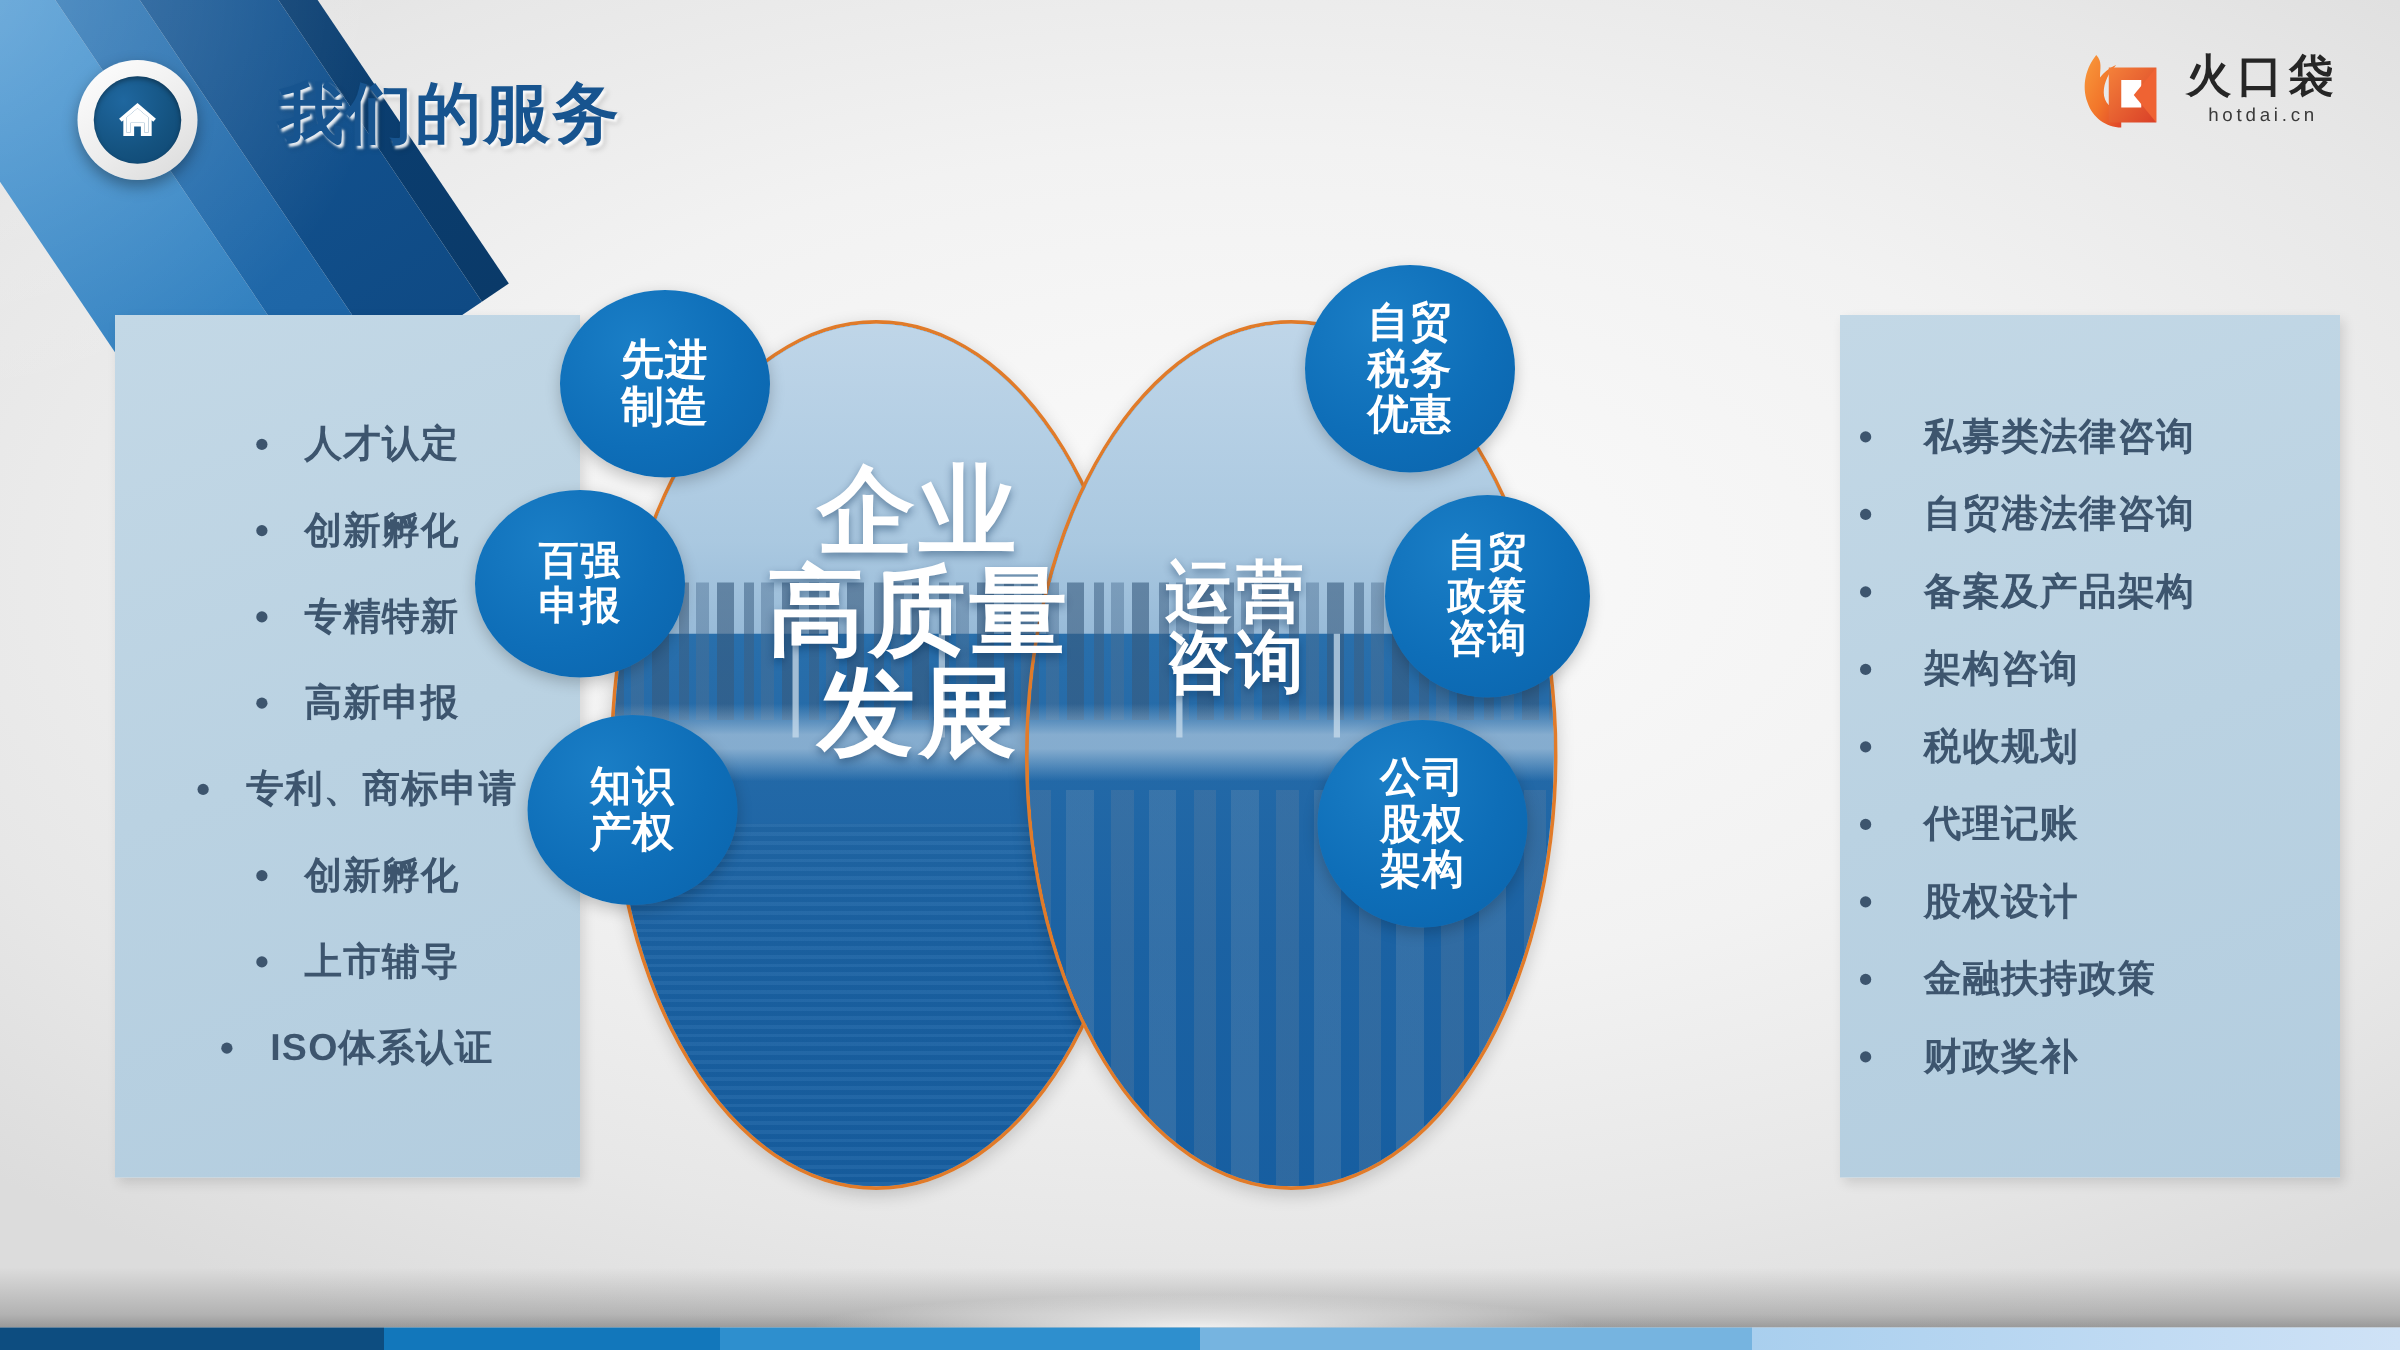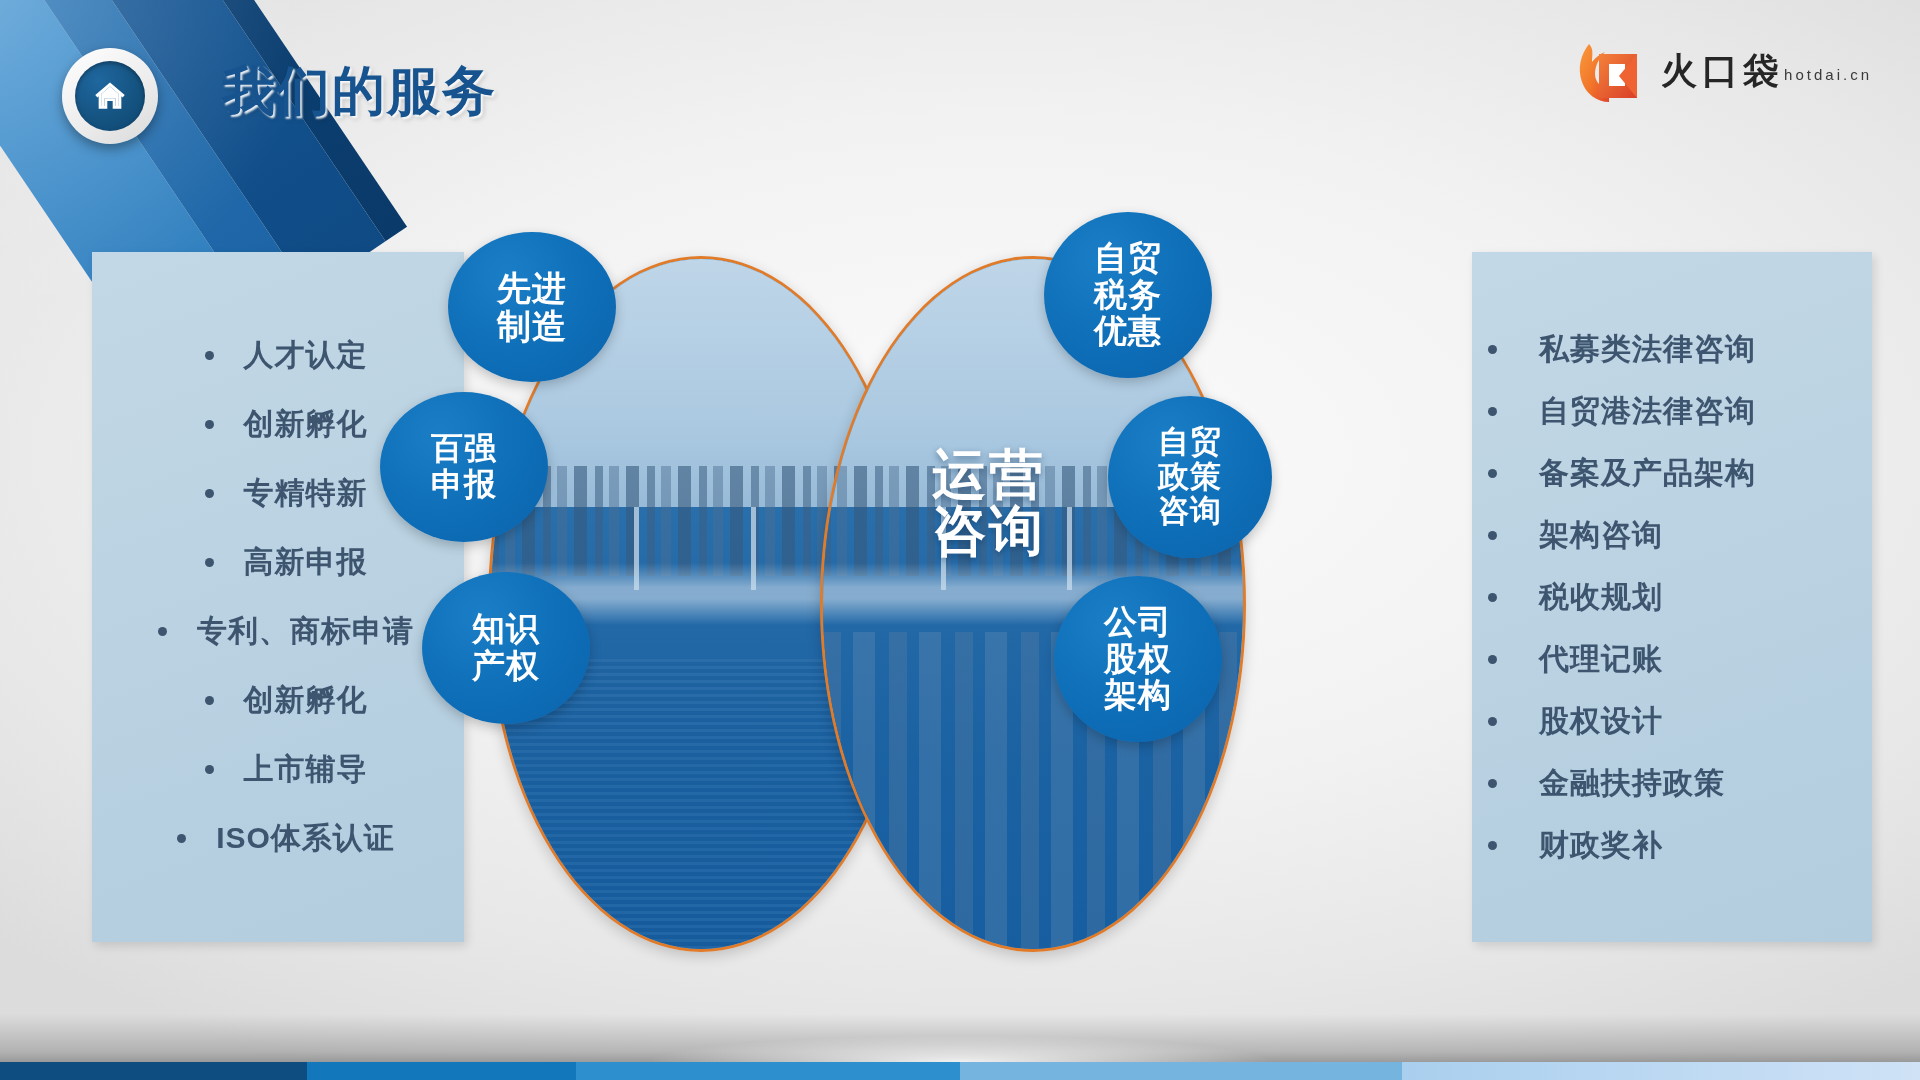--- a/index.html
+++ b/index.html
@@ -60,21 +60,21 @@
   
   .page-title{
     position:absolute;left:222px;top:56px;
     font-size:53px;font-weight:bold;color:#17548f;letter-spacing:2px;
     text-shadow:2px 2px 2px rgba(255,255,255,.9), 3px 3px 5px rgba(0,0,0,.18);
     white-space:nowrap;
   }
   
   .logo{position:absolute;right:48px;top:34px;display:flex;align-items:center;gap:12px;}
   .logo-mark{width:74px;height:74px;position:relative;}
-  .logo-text{display:flex;align-items:center;line-height:1;}
+  .logo-text{display:flex;flex-direction:column;align-items:center;line-height:1;}
   .logo-cn{font-size:36px;font-weight:bold;color:#262626;letter-spacing:5px;}
   .logo-en{font-size:15px;color:#3a3a3a;letter-spacing:3px;margin-top:6px;}
   
   .panel{
     position:absolute;background:linear-gradient(160deg,#c3d8e6 0%,#bad2e2 50%,#b3cddf 100%);
     box-shadow:3px 4px 9px rgba(0,0,0,.12);
   }
   .panel-left{left:92px;top:252px;width:372px;height:690px;}
   .panel-right{left:1472px;top:252px;width:400px;height:690px;}
   .panel ul{list-style:none;margin:0;padding:0;height:100%;
@@ -299,20 +299,21 @@
       <div class="photo">
         <div class="sky"></div>
         <div class="skyline"></div>
         <div class="bridge"></div>
         <div class="tower" style="left:28%;"></div>
         <div class="tower" style="left:58%;"></div>
         <div class="buildings"></div>
       </div>
     </div>
 
+    <div class="big-label label-left">企业<br>高质量<br>发展</div>
     <div class="big-label label-right">运营<br>咨询</div>
 
     <div class="bubble b-xianjin">先进<br>制造</div>
     <div class="bubble b-baiqiang">百强<br>申报</div>
     <div class="bubble b-zhishi">知识<br>产权</div>
     <div class="bubble b-zimao1">自贸<br>税务<br>优惠</div>
     <div class="bubble b-zimao2">自贸<br>政策<br>咨询</div>
     <div class="bubble b-gongsi">公司<br>股权<br>架构</div>
   </div>
 

